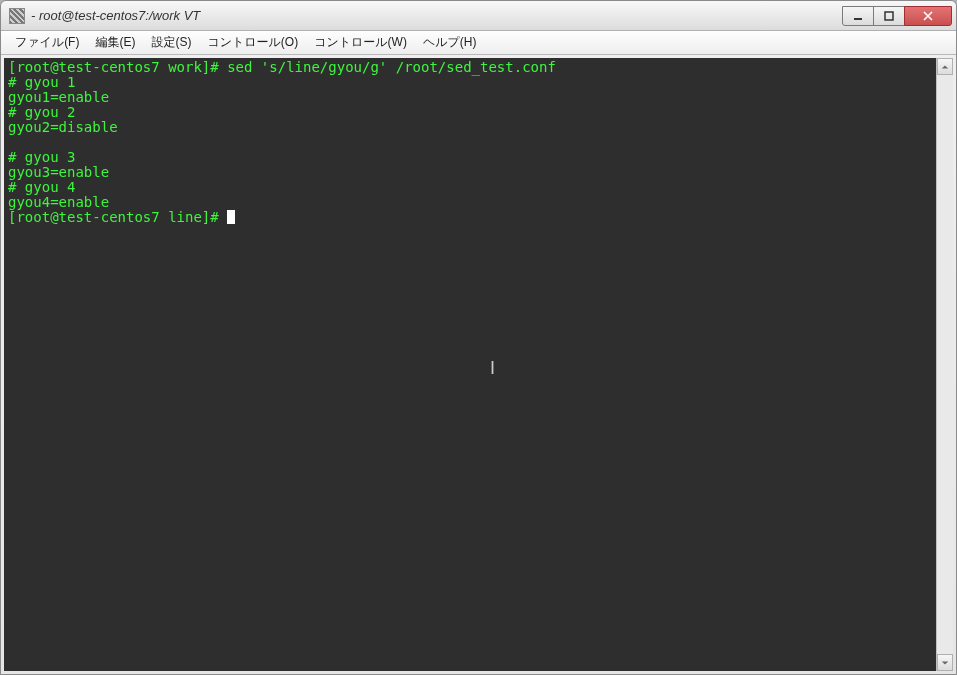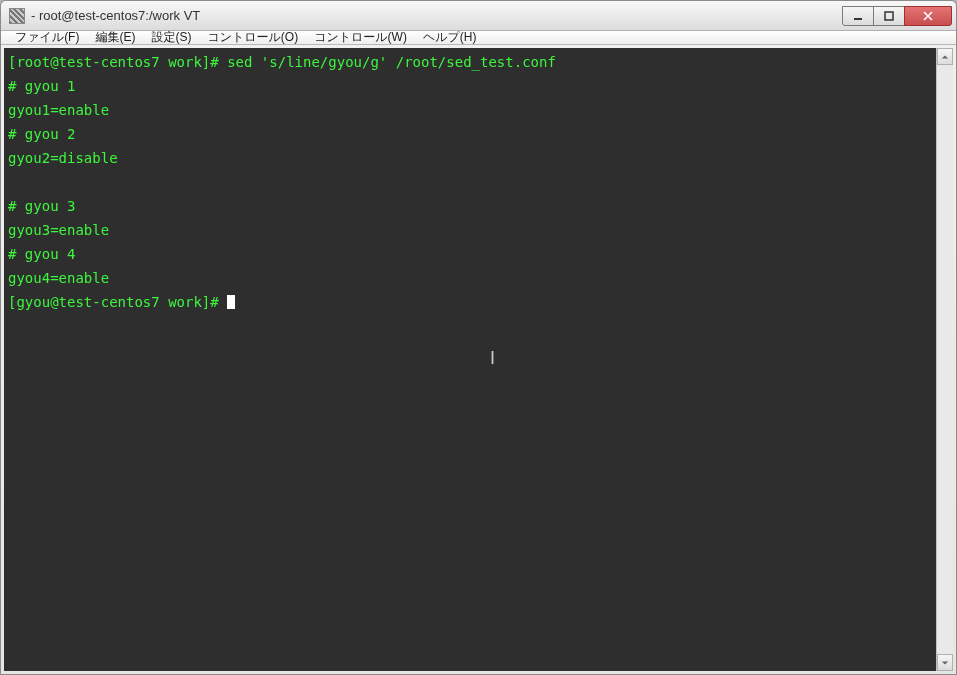--- a/index.html
+++ b/index.html
@@ -21,20 +21,21 @@
   flex-direction: column;
 }
 .titlebar {
   height: 30px;
   background: linear-gradient(to bottom, #f8f8f8 0%, #eaeaea 50%, #dcdcdc 100%);
   border-bottom: 1px solid #b0b0b0;
   display: flex;
   align-items: center;
   padding: 0 4px 0 8px;
   border-radius: 6px 6px 0 0;
+  font-style: italic;
 }
 .title-icon {
   width: 16px; height: 16px;
   margin-right: 6px;
   background: repeating-linear-gradient(45deg, #777 0 2px, #ccc 2px 4px);
   border: 1px solid #888;
 }
 .title-text {
   flex: 1;
   font-size: 13px;
@@ -55,21 +56,21 @@
 .win-btn.min { border-radius: 0 0 0 3px; }
 .win-btn.close {
   width: 48px;
   background: linear-gradient(to bottom, #e57373, #c94f4f);
   color: #fff;
   border-color: #a03030;
   border-radius: 0 0 3px 0;
 }
 .win-btn svg { width: 10px; height: 10px; }
 .menubar {
-  height: 14px;
+  height: 24px;
   background: linear-gradient(to bottom, #fefefe, #eeeeee);
   border-bottom: 1px solid #b8b8b8;
   display: flex;
   align-items: center;
   padding: 0 6px;
   font-size: 12px;
   color: #222;
 }
 .menu-item { padding: 2px 8px; cursor: default; }
 .terminal-wrap {
@@ -77,21 +78,21 @@
   background: #2e2e2e;
   margin: 3px;
   display: flex;
   position: relative;
 }
 .terminal {
   flex: 1;
   padding: 2px 4px;
   font-family: "MS Gothic", "Consolas", monospace;
   font-size: 14px;
-  line-height: 24px;
+  line-height: 15px;
   color: #3df53d;
   white-space: pre;
   overflow: hidden;
   position: relative;
 }
 .cursor {
   display: inline-block;
   width: 8px; height: 14px;
   background: #ffffff;
   vertical-align: text-bottom;
@@ -160,21 +161,21 @@
     <div class="terminal" id="term">[root@test-centos7 work]# sed 's/line/gyou/g' /root/sed_test.conf
 # gyou 1
 gyou1=enable
 # gyou 2
 gyou2=disable
 
 # gyou 3
 gyou3=enable
 # gyou 4
 gyou4=enable
-<span>[gyou@test-centos7 work]# </span><span class="cursor"></span></div>
+<span>[root@test-centos7 line]# </span><span class="cursor"></span></div>
     <div class="text-cursor">I</div>
     <div class="scrollbar">
       <div class="sb-btn">
         <svg viewBox="0 0 10 10">
             <path d="M1 7 L5 3 L9 7 Z"></path>
           </svg>
       </div>
       <div class="sb-track"></div>
       <div class="sb-btn">
         <svg viewBox="0 0 10 10">

